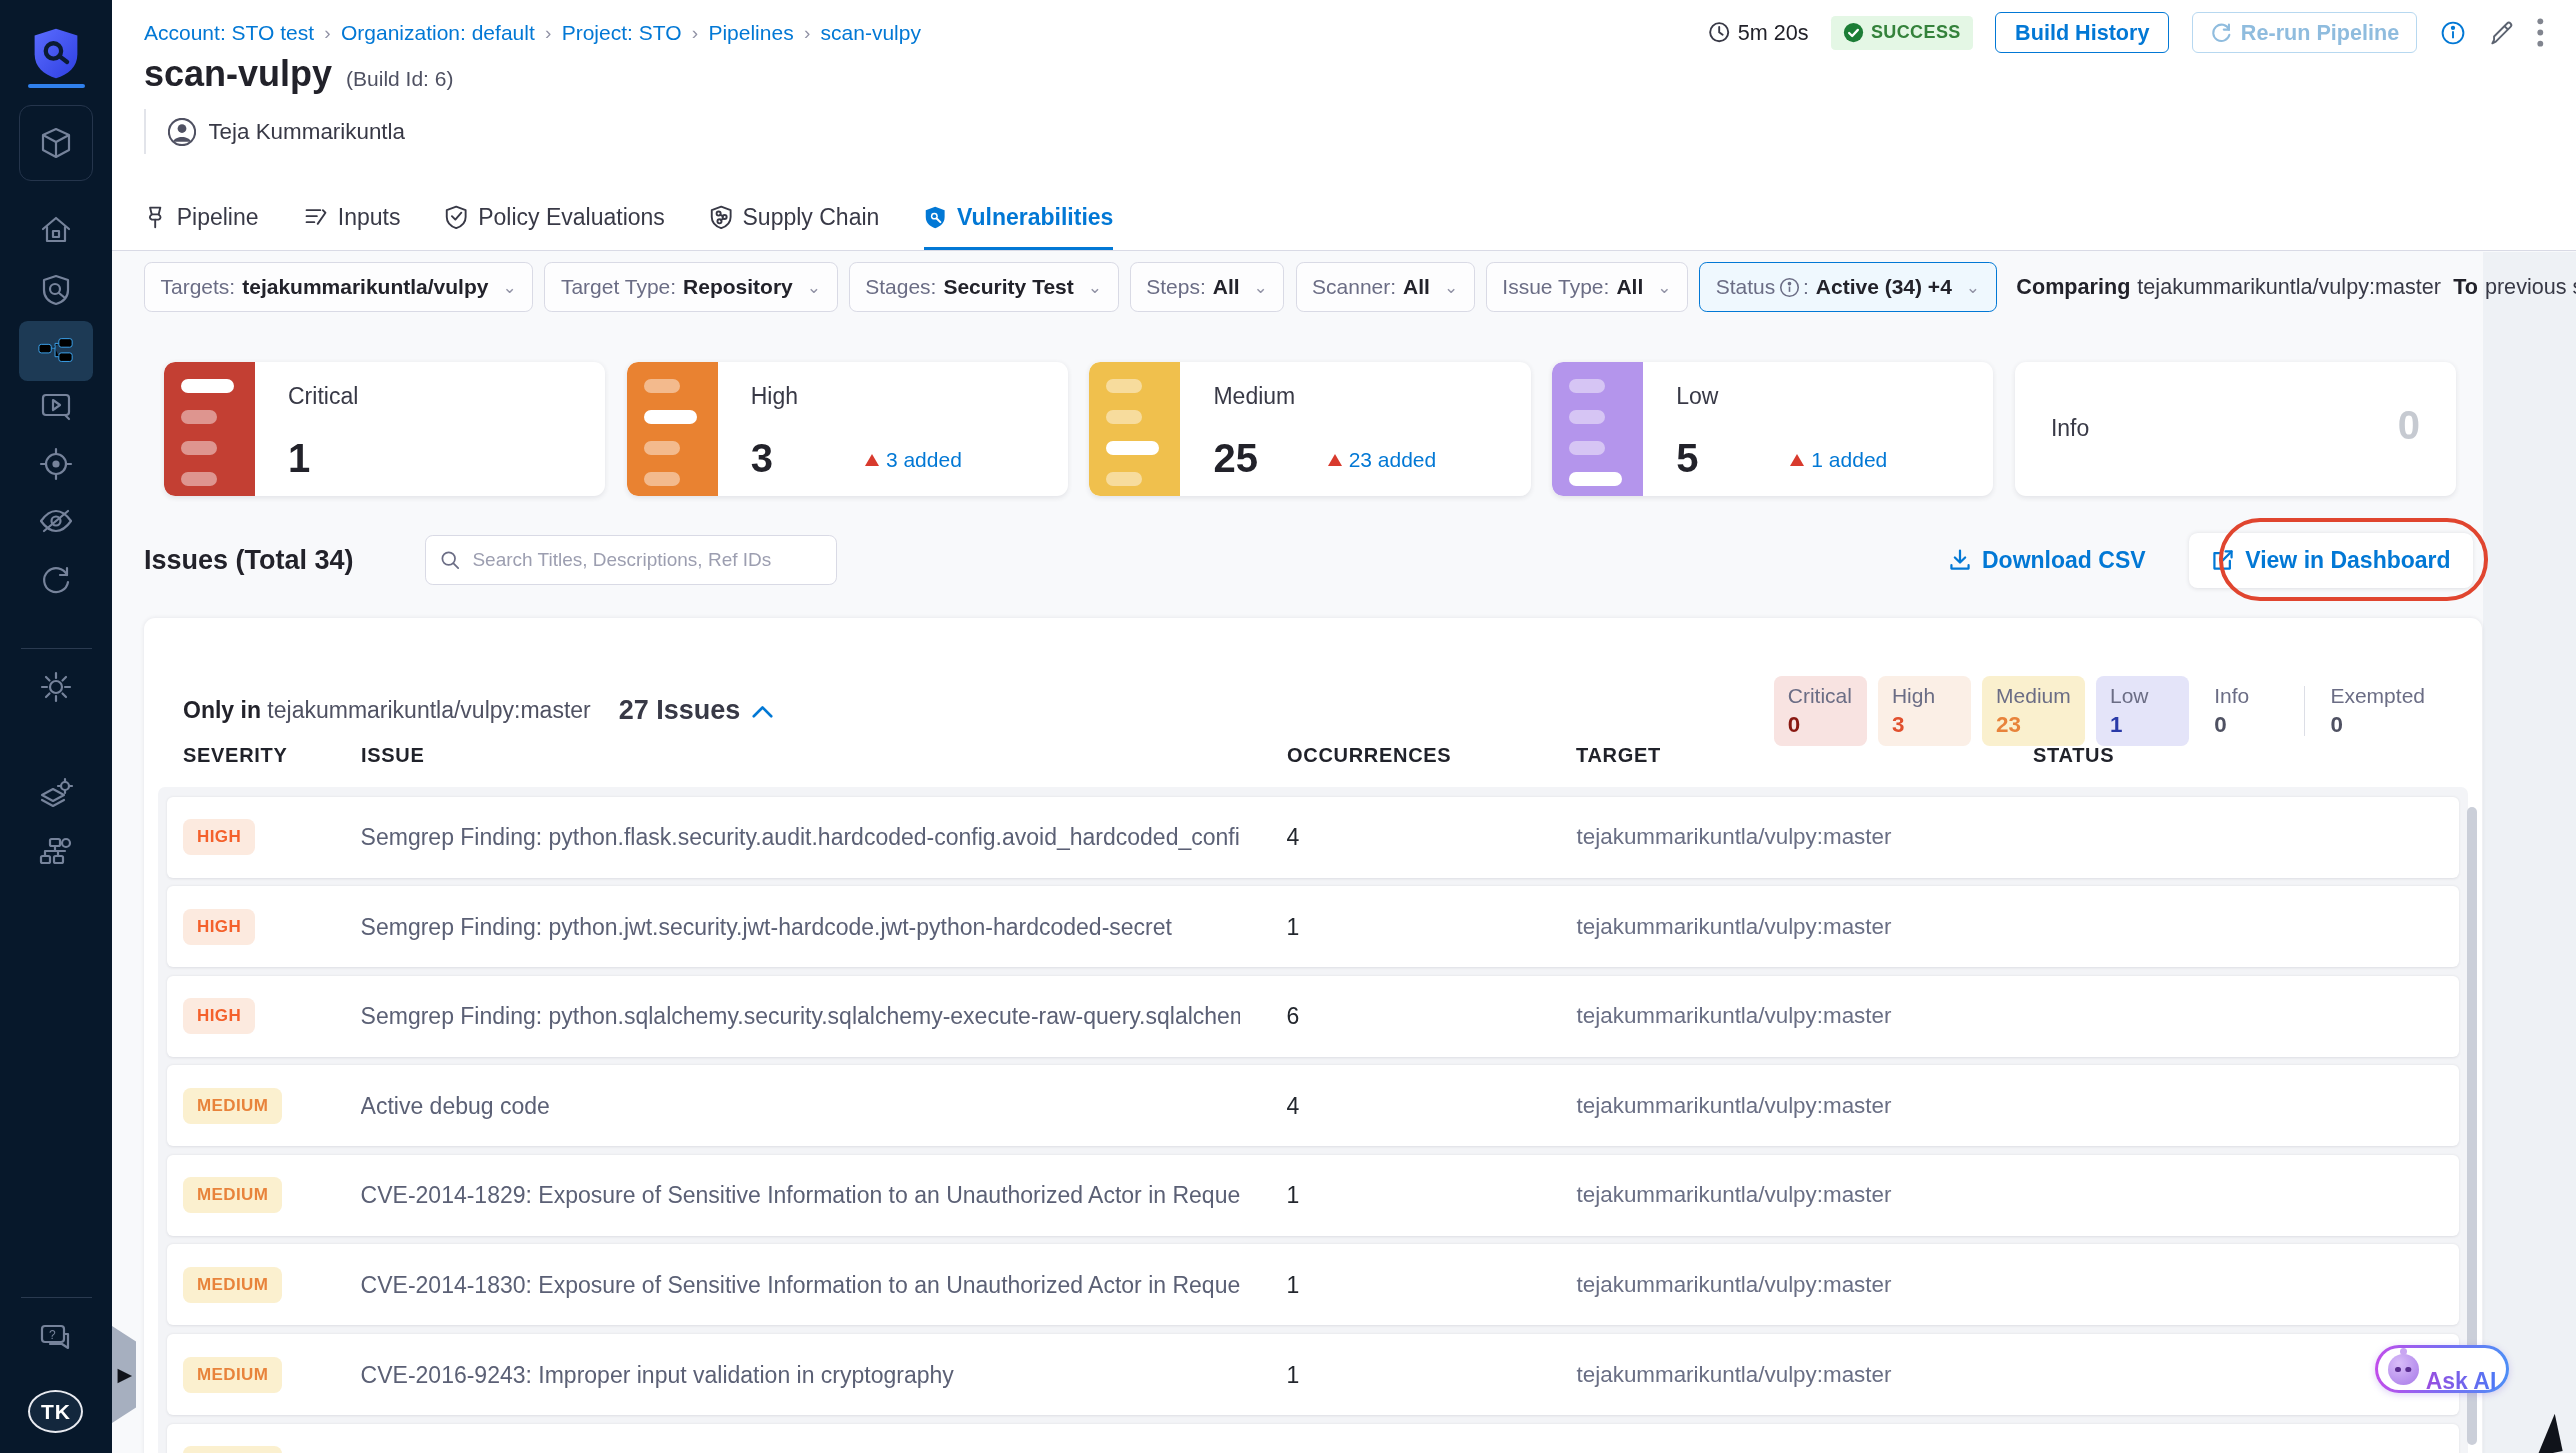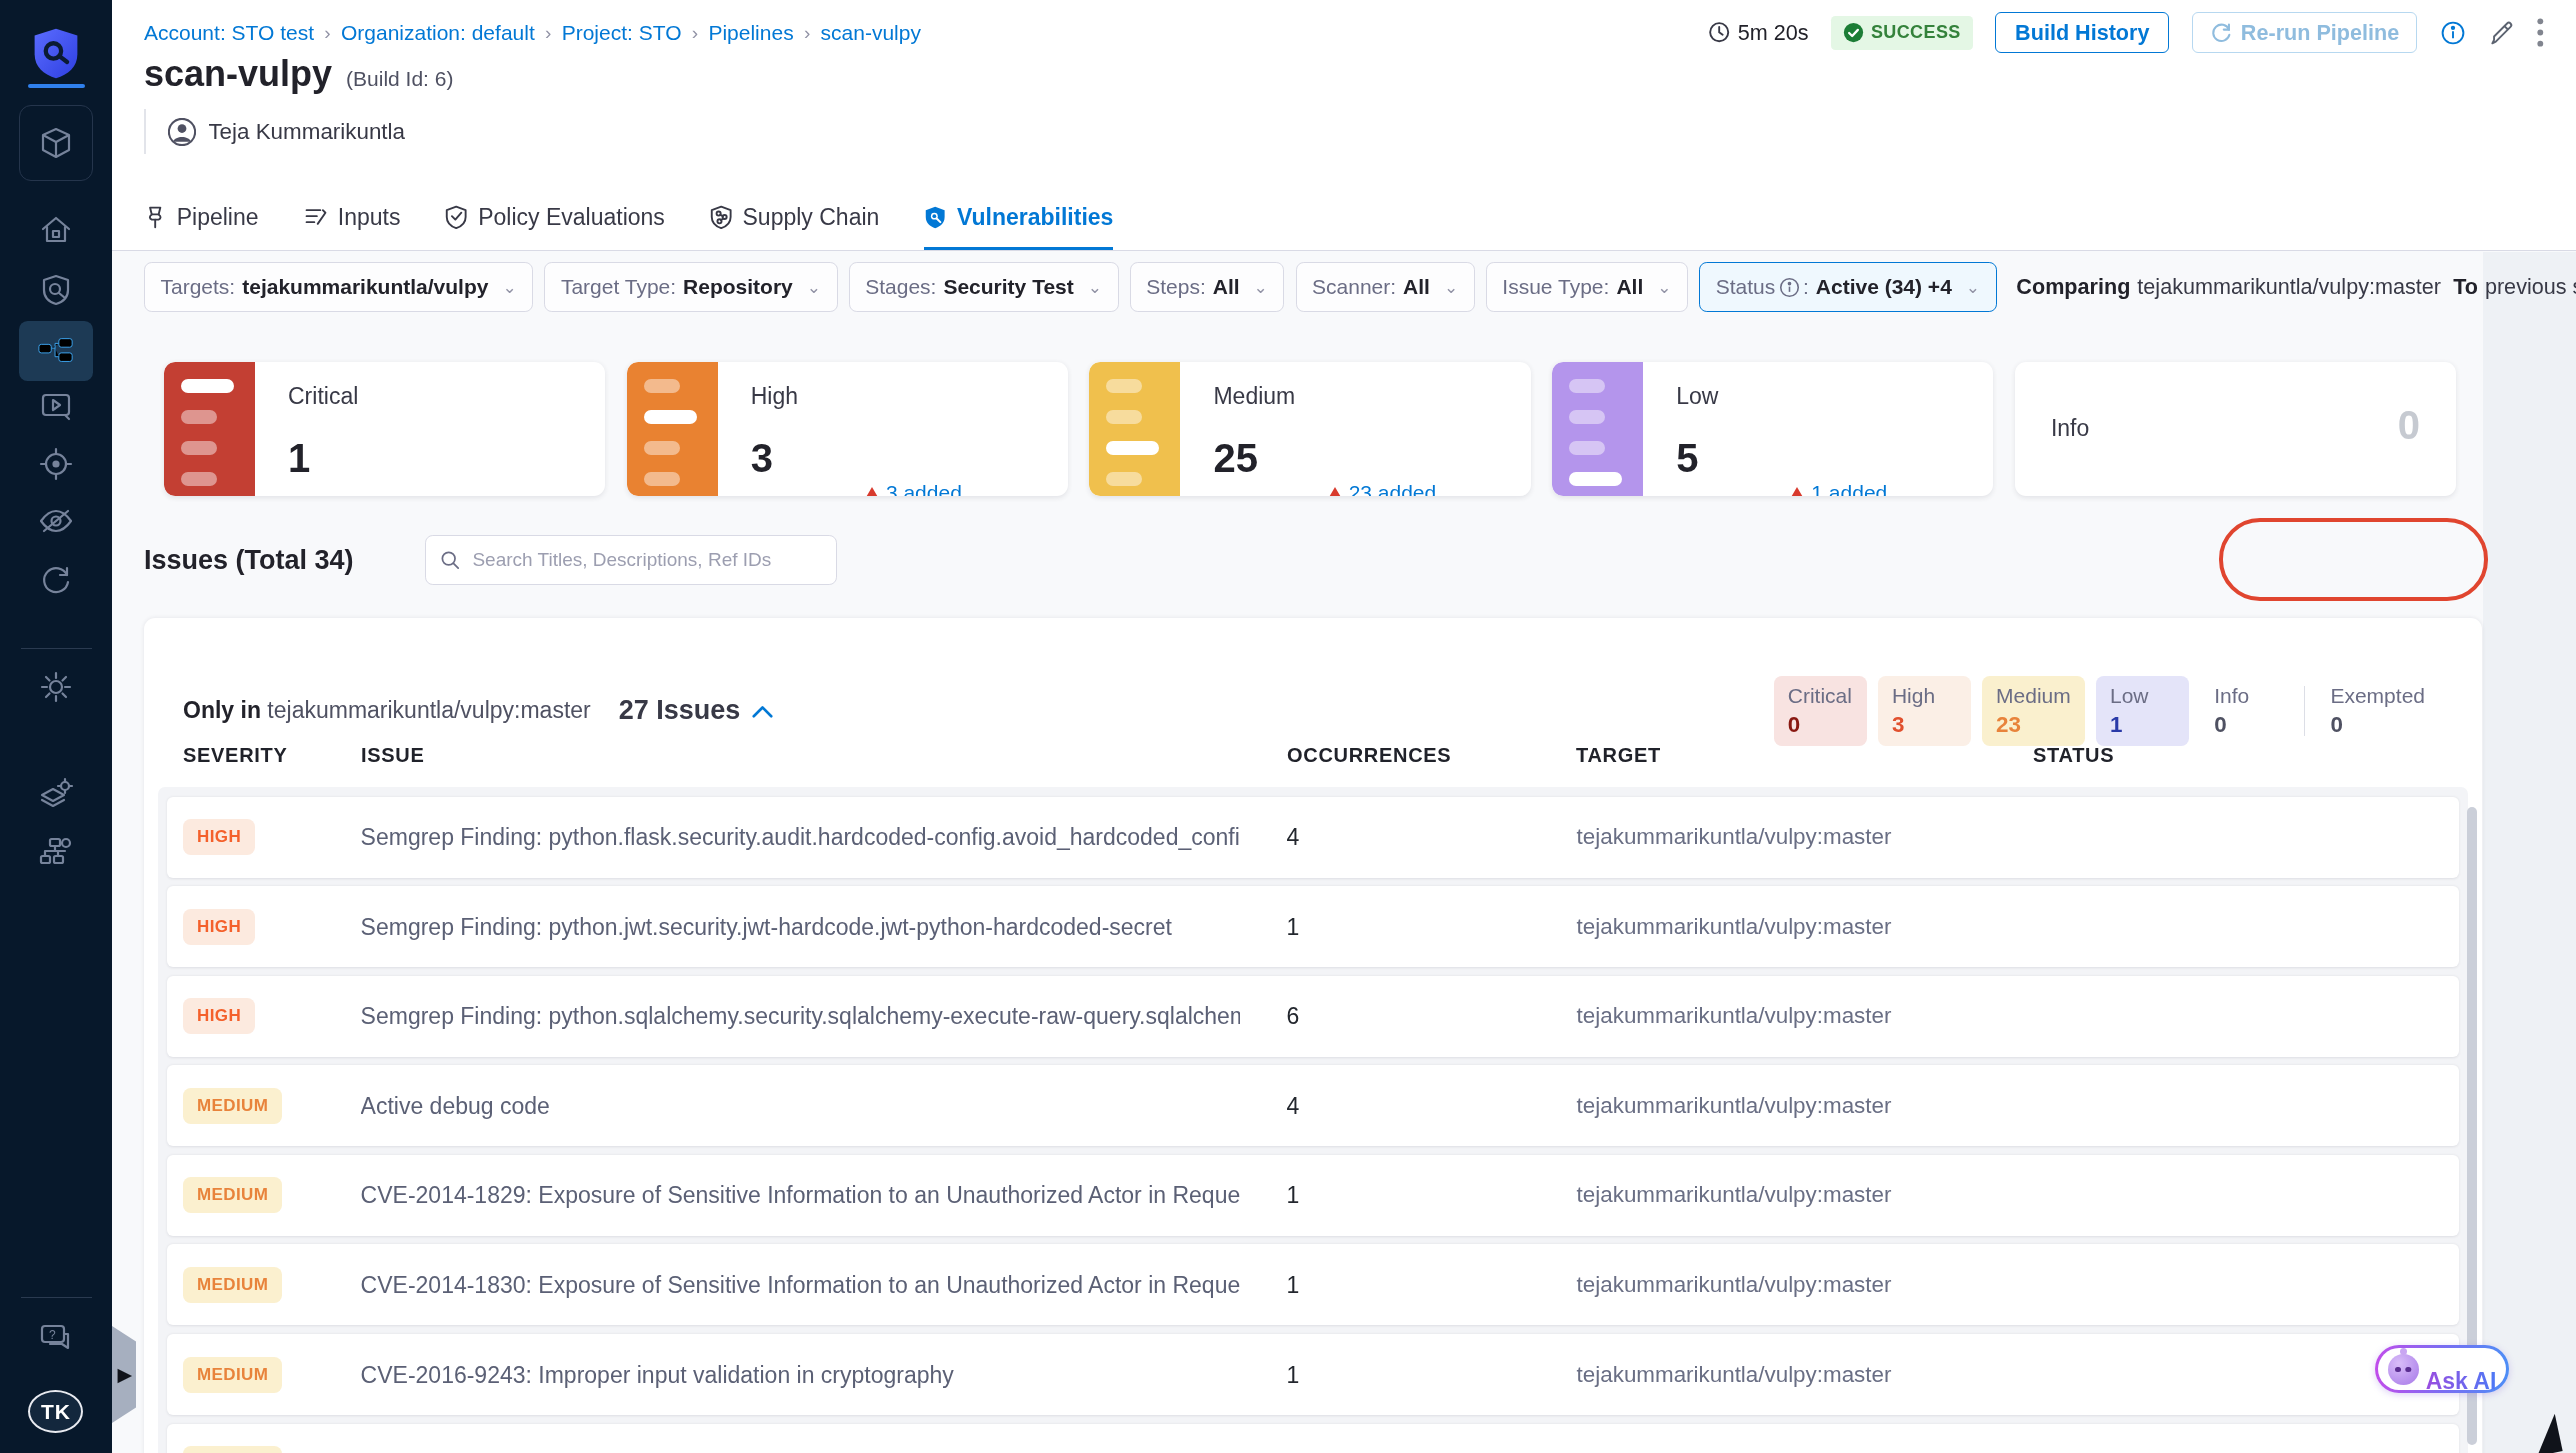--- a/index.html
+++ b/index.html
@@ -65,21 +65,21 @@
   
   .cards{position:absolute;top:110px;left:52px;width:2292px;display:flex;gap:21.6px;}
   .scard{flex:1;height:134px;background:#fff;border-radius:11.2px;box-shadow:0 1.7px 5.2px rgba(40,41,61,.10);position:relative;overflow:hidden;}
   .strip{position:absolute;left:0;top:0;width:91px;height:100%;border-radius:11.2px 0 0 11.2px;}
   .strip .bar{position:absolute;left:17px;height:14px;border-radius:7px;background:rgba(255,255,255,.45);width:36px;}
   .strip .bar.solid{background:#ffffff;width:53px;}
   .b1{top:17px;} .b2{top:48px;} .b3{top:79px;} .b4{top:110px;}
   .strip.critical{background:#C33F33;} .strip.high{background:#E98231;} .strip.medium{background:#F0C04D;} .strip.low{background:#B495EC;}
   .scard .slabel{position:absolute;left:124px;top:21px;font-size:23px;color:#383946;}
   .scard .svalue{position:absolute;left:124px;top:74px;font-size:40px;font-weight:bold;color:#22222A;}
-  .scard .sadded{position:absolute;left:54%;top:86px;font-size:21px;color:#0278D5;display:flex;align-items:center;gap:7px;margin-top:33px;}
+  .scard .sadded{position:absolute;left:54%;top:86px;font-size:21px;color:#0278D5;display:flex;align-items:center;gap:7px;}
   .tri-up{width:0;height:0;border-left:7.8px solid transparent;border-right:7.8px solid transparent;border-bottom:12px solid #D83A2D;display:inline-block;}
   .scard.info .slabel{top:53px;left:36px;}
   .scard.info .szero{position:absolute;right:36px;top:41px;font-size:40px;font-weight:bold;color:#C6CAD1;}
 
   
   .issues-bar{position:absolute;top:278px;left:32px;right:103px;height:60px;display:flex;align-items:center;}
   .issues-title{font-size:27px;font-weight:bold;color:#22222A;}
   .searchbox{margin-left:71px;width:412px;height:50px;border:1.7px solid #D9DAE5;border-radius:7.8px;background:#fff;display:flex;align-items:center;padding:0 14px;gap:10.3px;}
   .searchbox input{border:none;outline:none;font-size:19px;color:#383946;width:100%;background:transparent;}
   .searchbox input::placeholder{color:#9C9EB0;}
@@ -486,20 +486,37 @@
 
       <div class="issues-bar">
         <span class="issues-title">Issues (Total 34)</span>
         <div class="searchbox">
           <svg width="22.4" height="22.4" viewBox="0 0 26 26" style="stroke:#6B6D85;fill:none;stroke-width:2.2;stroke-linecap:round;">
             <circle cx="11" cy="11" r="8"></circle>
               <line x1="17" y1="17" x2="23" y2="23"></line>
           </svg>
           <input type="text" placeholder="Search Titles, Descriptions, Ref IDs" style="">
         </div>
+        <div class="bar-links">
+          <span class="link-blue">
+            <svg width="24" height="24" viewBox="0 0 28 28" style="stroke:#0278D5;fill:none;stroke-width:2.6;stroke-linecap:round;stroke-linejoin:round;">
+              <path d="M14 3 V17 M8 11 L14 17 L20 11"></path>
+                <path d="M4 20 V24 H24 V20"></path>
+            </svg>
+            <span>Download CSV</span>
+          </span>
+          <span class="link-blue dash-btn">
+            <svg width="24" height="24" viewBox="0 0 28 28" style="stroke:#0278D5;fill:none;stroke-width:2.6;stroke-linecap:round;stroke-linejoin:round;">
+              <path d="M22 15 V24 H4 V6 H13"></path>
+                <path d="M17 4 H24 V11"></path>
+                <line x1="24" y1="4" x2="13" y2="15"></line>
+            </svg>
+            <span>View in Dashboard</span>
+          </span>
+        </div>
       </div>
       <div class="red-oval"></div>
 
       <div class="table-card">
         <div class="group-row">
           <span class="group-text">
             <b>Only in</b> <span>tejakummarikuntla/vulpy:master</span>
           </span>
           <span class="group-count">
             <span>27 Issues</span>

